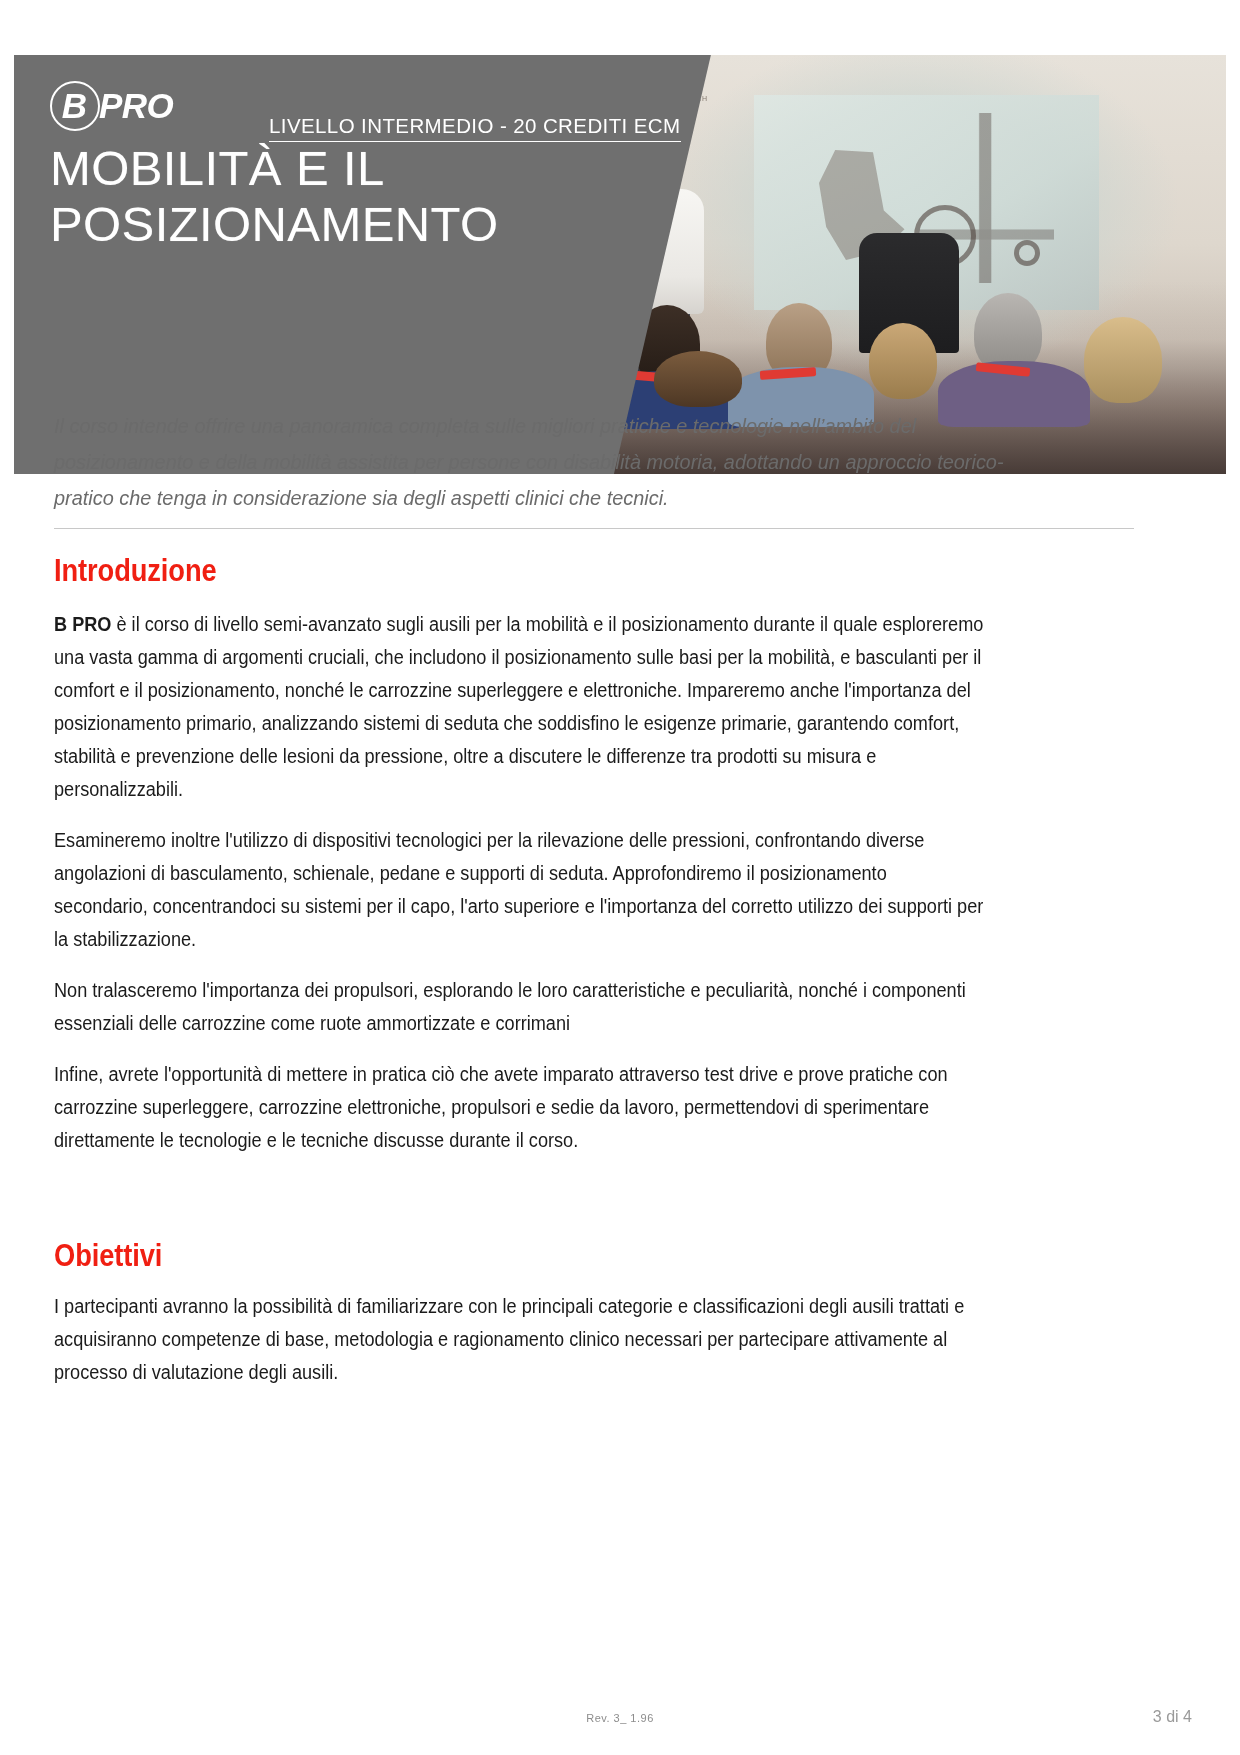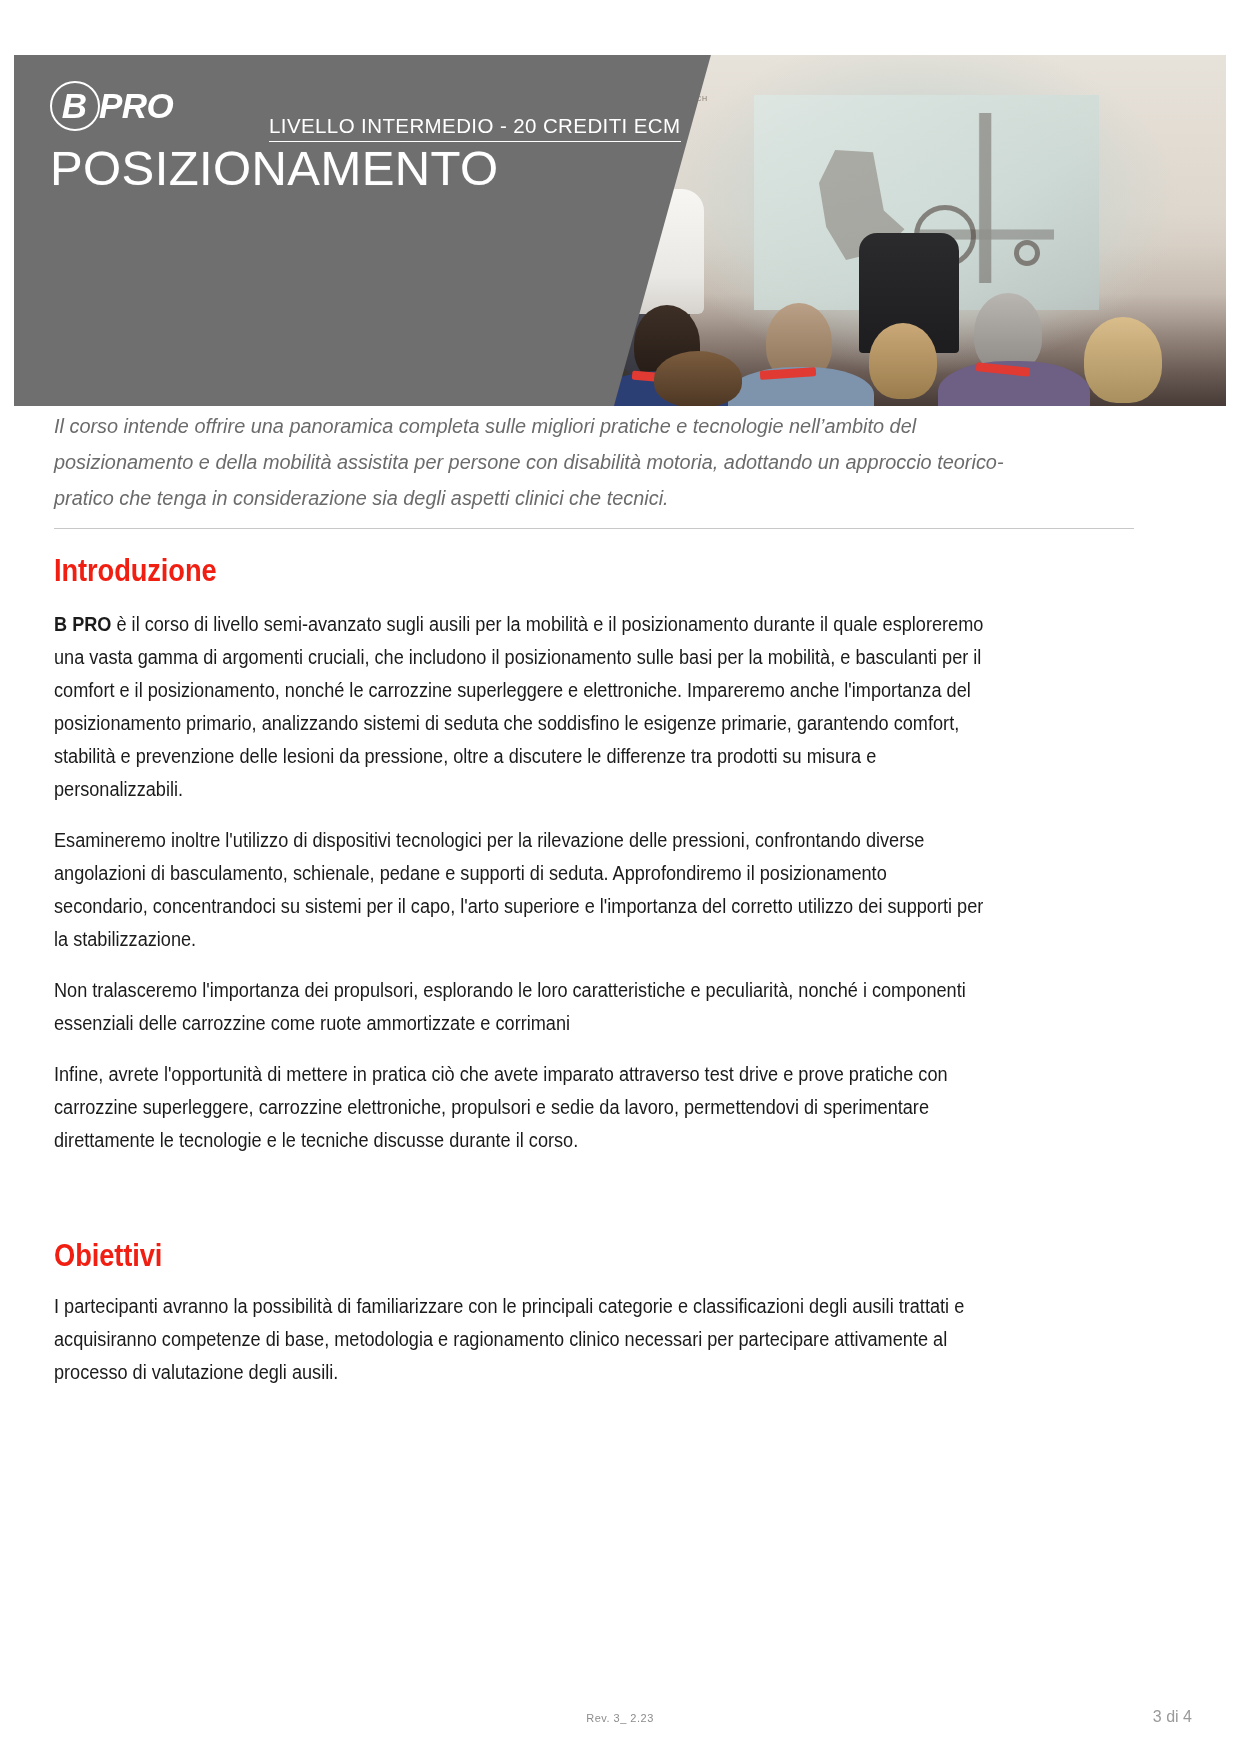--- a/index.html
+++ b/index.html
@@ -15,21 +15,21 @@
     position: relative;
     overflow: hidden;
   }
 
   
   .banner {
     position: absolute;
     left: 14px;
     top: 55px;
     width: 1212px;
-    height: 351px;
+    height: 419px;
     overflow: hidden;
     background: #0c4a6e;
   }
 
   
   .photo {
     position: absolute;
     inset: 0;
     background:
       
@@ -369,20 +369,21 @@
       <div class="kicker">LIVELLO INTERMEDIO - 20 CREDITI ECM</div>
 
       <div class="logo">
         <div class="logo-circle">
           <span class="logo-b">B</span>
         </div>
         <span class="logo-pro">PRO</span>
       </div>
 
       <h1 class="banner-title">
+        <span>MOBILITÀ E IL</span>
         <span>POSIZIONAMENTO</span>
       </h1>
     </div>
   </div>
 
   <p class="lede">Il corso intende offrire una panoramica completa sulle migliori pratiche e tecnologie nell’ambito del posizionamento e della mobilità assistita per persone con disabilità motoria, adottando un approccio teorico-pratico che tenga in considerazione sia degli aspetti clinici che tecnici.</p>
 
   <div class="rule"></div>
 
   <h2 class="section-heading" id="h-intro">Introduzione</h2>
@@ -393,16 +394,16 @@
     <p><span>Non tralasceremo l'importanza dei propulsori, esplorando le loro caratteristiche e peculiarità, nonché i componenti essenziali delle carrozzine come ruote ammortizzate e corrimani</span></p>
     <p><span>Infine, avrete l'opportunità di mettere in pratica ciò che avete imparato attraverso test drive e prove pratiche con carrozzine superleggere, carrozzine elettroniche, propulsori e sedie da lavoro, permettendovi di sperimentare direttamente le tecnologie e le tecniche discusse durante il corso.</span></p>
   </div>
 
   <h2 class="section-heading" id="h-obiettivi">Obiettivi</h2>
 
   <div class="body-block" id="obiettivi-body">
     <p><span>I partecipanti avranno la possibilità di familiarizzare con le principali categorie e classificazioni degli ausili trattati e acquisiranno competenze di base, metodologia e ragionamento clinico necessari per partecipare attivamente al processo di valutazione degli ausili.</span></p>
   </div>
 
-  <div class="footer-rev">Rev. 3_ 2.23</div>
+  <div class="footer-rev">Rev. 3_ 1.96</div>
   <div class="footer-page">3 di 4</div>
 
 </div>
 
 </body></html>

